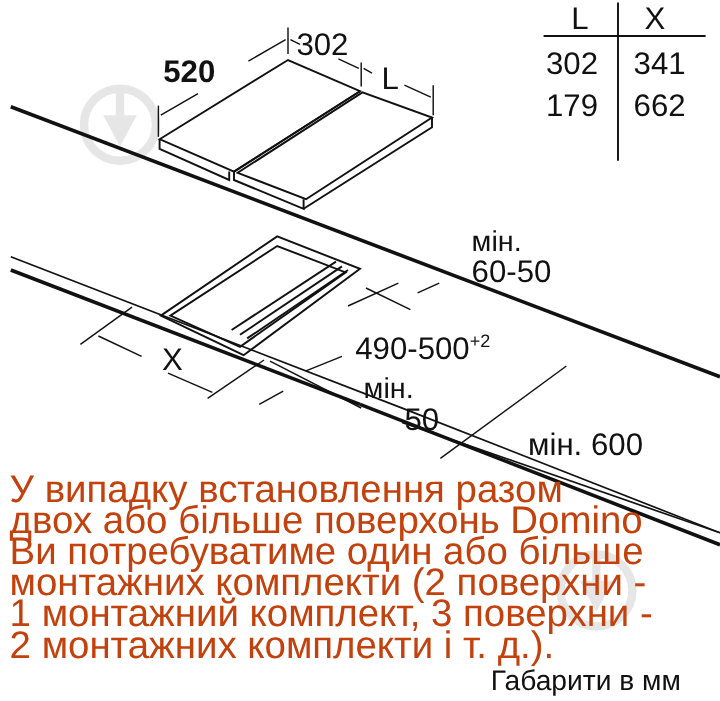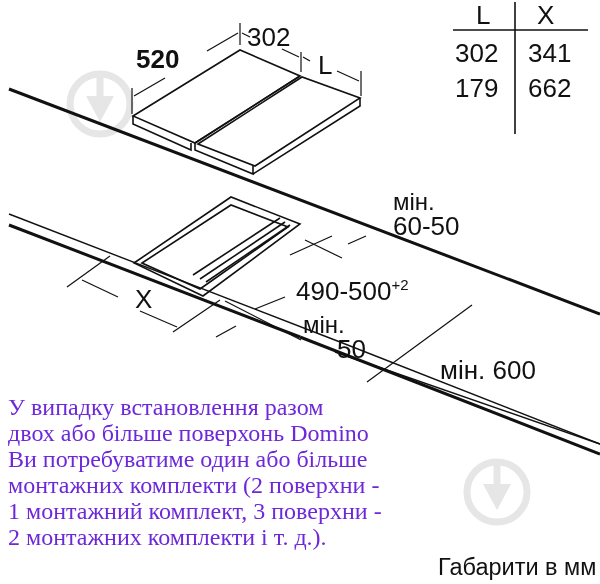--- a/index.html
+++ b/index.html
@@ -1,21 +1,21 @@
 <!DOCTYPE html>
 <html><head>
 <meta charset="utf-8">
 <style>
   html, body { margin: 0; padding: 0; background: #ffffff; }
   #root { position: relative; width: 600px; height: 584px; overflow: hidden; background: #fff; font-family: "Liberation Sans", sans-serif; color: #111; }
   svg.diagram { position: absolute; left: 0; top: 0; }
   .lbl { position: absolute; font-size: 26px; line-height: 26px; white-space: nowrap; color: #111; }
   .tbl { position: absolute; font-size: 26px; line-height: 26px; white-space: nowrap; }
-  .note { position: absolute; left: 8px; top: 394px; font-size: 24px; line-height: 26px; white-space: pre; color: #6d28d9; font-family: Liberation Serif, serif; }
-  .footer { position: absolute; left: 409px; top: 554px; font-size: 23.5px; line-height: 26px; color: #111; margin-left: 29px; }
+  .note { position: absolute; left: 8px; top: 394px; font-size: 32px; line-height: 26px; white-space: pre; color: #c2410c; }
+  .footer { position: absolute; left: 409px; top: 554px; font-size: 23.5px; line-height: 26px; color: #111; }
   sup { font-size: 15px; vertical-align: 10px; }
 </style>
 </head>
 <body>
 
 <div id="root">
 
   <svg class="diagram" width="600" height="584" viewBox="0 0 600 584">
 
     <g fill="none" stroke="#e6e6e6" stroke-width="7">

